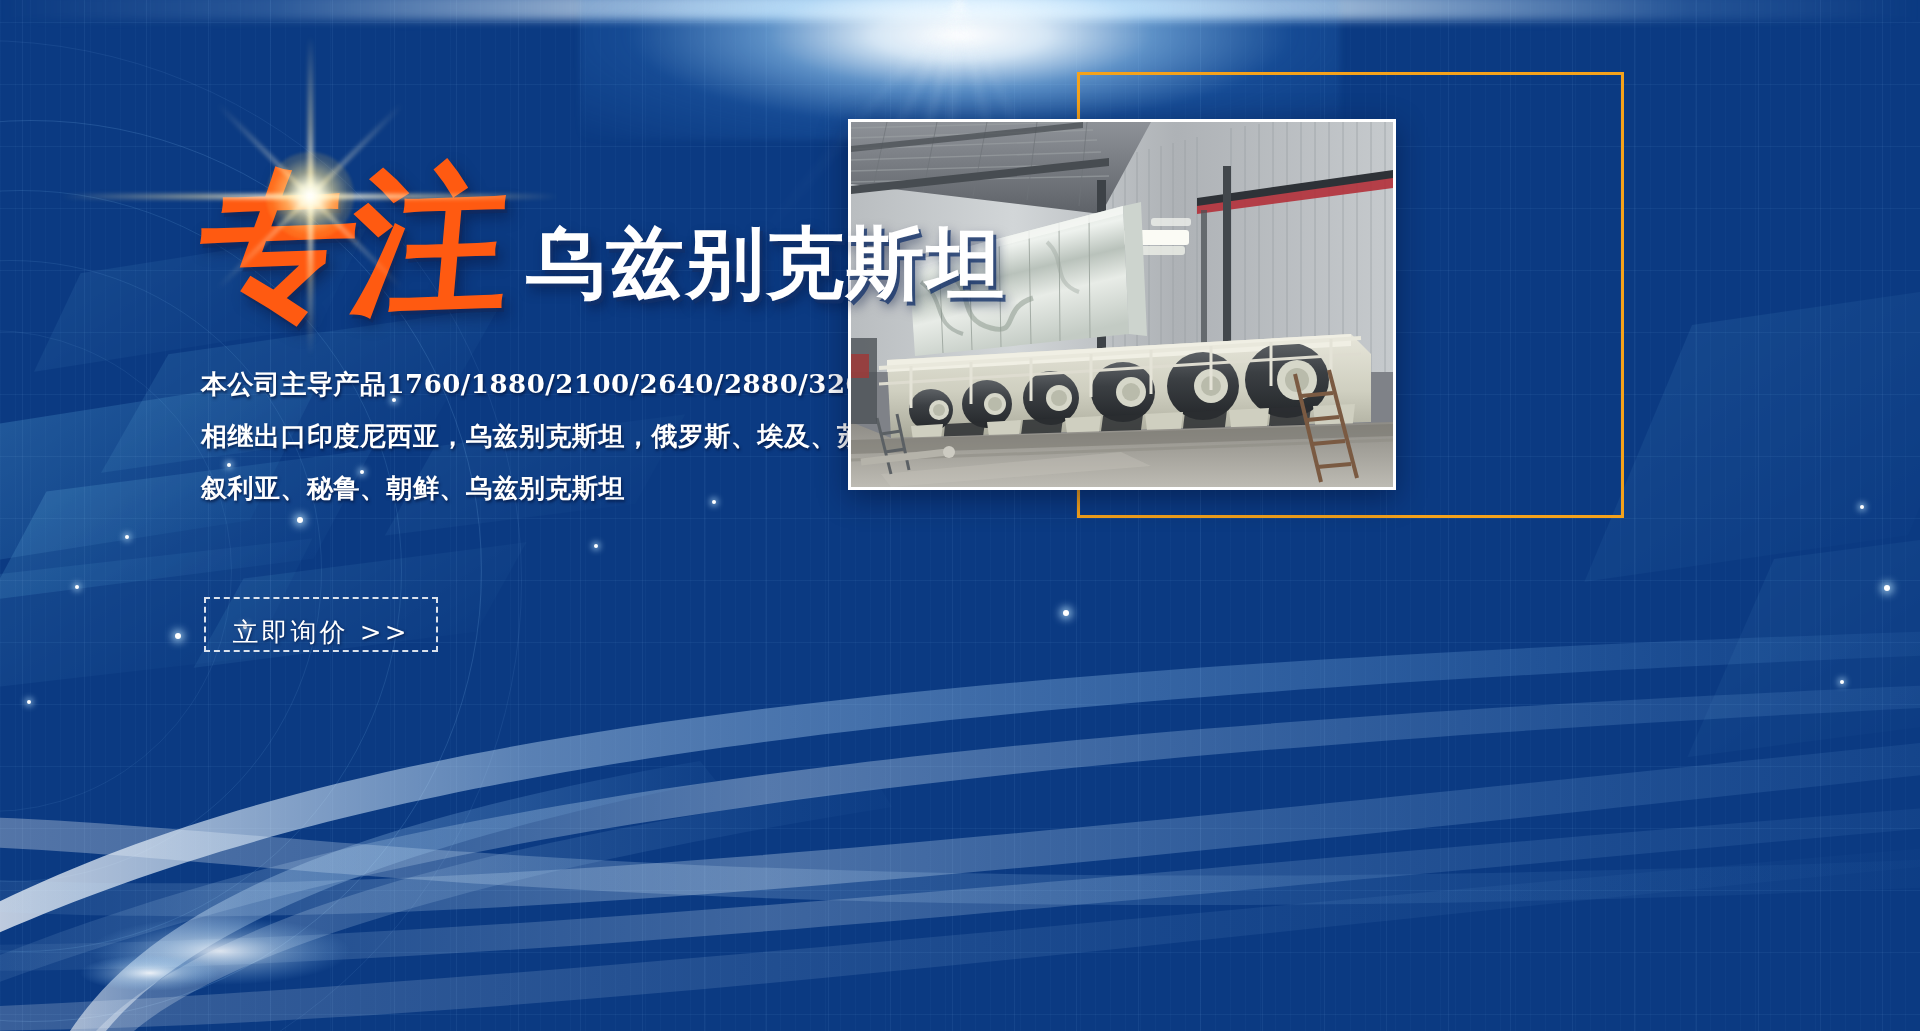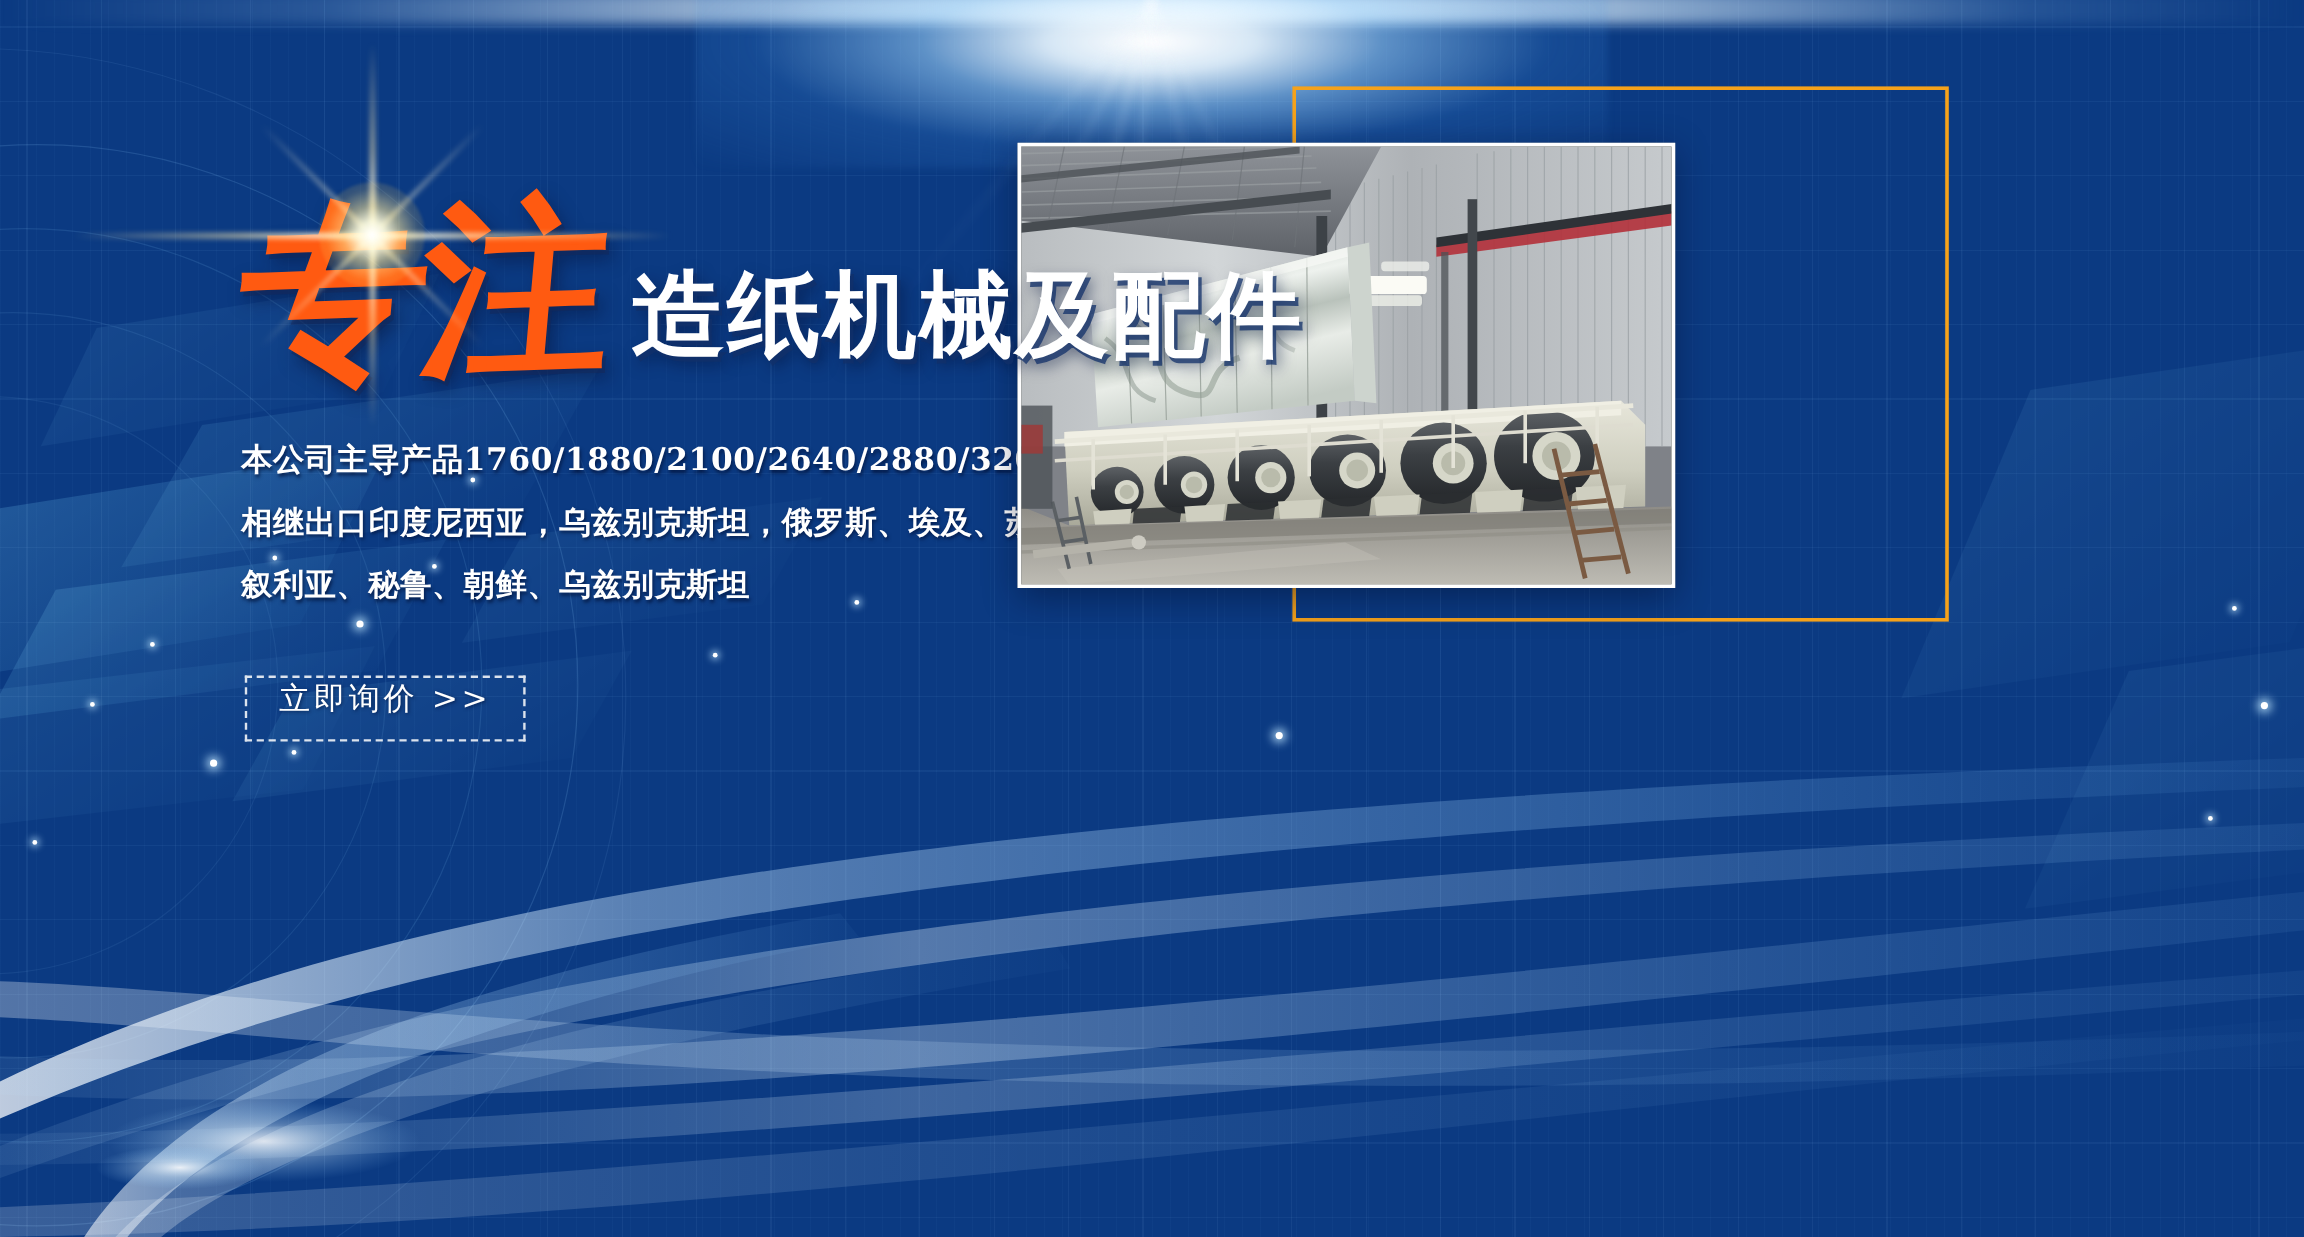--- a/index.html
+++ b/index.html
@@ -259,26 +259,26 @@
     line-height: 52px;
     color: #ffffff;
     letter-spacing: 0.5px;
     white-space: nowrap;
     text-shadow: 1px 2px 3px rgba(3,20,60,0.8);
   }
 
   .cta {
     position: absolute;
     left: 204px;
-    top: 563px;
+    top: 597px;
     width: 234px;
     height: 55px;
     border: 2px dashed rgba(255,255,255,0.85);
     display: flex;
-    align-items: flex-start;
+    align-items: flex-end;
     justify-content: center;
     box-sizing: border-box;
     cursor: pointer;
   }
   .cta-label {
     font-family: "DejaVu Serif", "Liberation Serif", serif;
     font-size: 26px;
     color: #ffffff;
     letter-spacing: 3px;
     text-shadow: 1px 1px 3px rgba(3,20,60,0.7);
@@ -609,21 +609,21 @@
 
       <rect x="0" y="216" width="26" height="86" fill="#4e5358" opacity="0.8"></rect>
       <rect x="0" y="232" width="18" height="24" fill="#9e3a38" opacity="0.85"></rect>
     </svg>
   </div>
 
   <div class="content">
 
     <div class="title-row">
       <div class="brush">专注</div>
-      <div class="headline">造纸机械及配件</div>
+      <div class="headline">乌兹别克斯坦</div>
     </div>
 
     <div class="sparkle">
       <div class="sp-h"></div>
       <div class="sp-v"></div>
       <div class="sp-d" style="transform:rotate(45deg);"></div>
       <div class="sp-d" style="transform:rotate(-45deg);"></div>
       <div class="sp-core"></div>
     </div>
 

